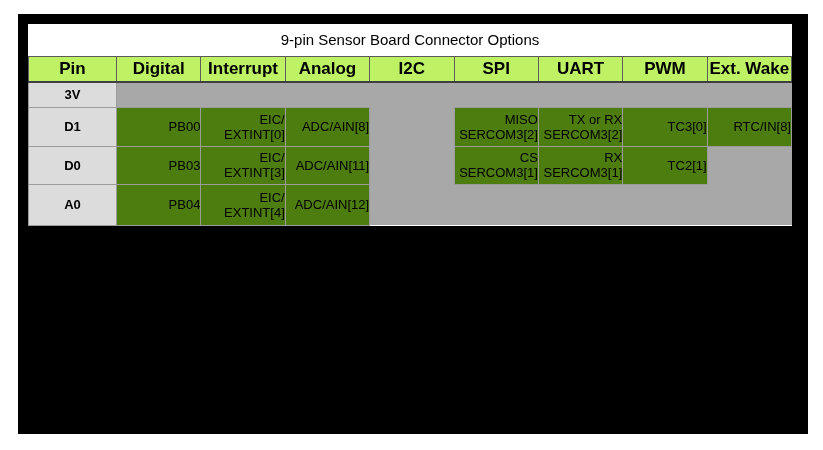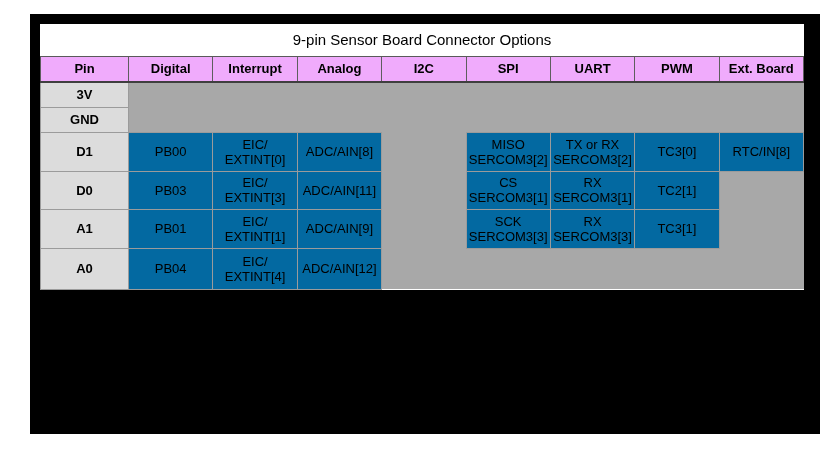--- a/index.html
+++ b/index.html
@@ -10,21 +10,21 @@
   .page {
     position: relative;
     width: 823px;
     height: 450px;
     background: #ffffff;
     font-family: "Liberation Sans", sans-serif;
     overflow: hidden;
   }
   .frame {
     position: absolute;
-    left: 30px;
+    left: 18px;
     top: 14px;
     width: 790px;
     height: 420px;
     background: #000000;
     box-sizing: border-box;
     padding: 10px 16px 22px 10px;
   }
   table.connector {
     border-collapse: collapse;
     table-layout: fixed;
@@ -41,42 +41,43 @@
   tr.title-row { height: 32px; }
   td.title {
     background: #ffffff;
     font-size: 15px;
     font-weight: normal;
     color: #000000;
     border-bottom: 1px solid #5a5a5a;
   }
   tr.header-row { height: 26px; }
   th.col-header {
-    background: #f0abfc;
-    font-size: 13px;
+    background: #bef264;
+    font-size: 17px;
     font-weight: bold;
     color: #000000;
     border: 1px solid #5e5e5e;
     border-top: 1px solid #5a5a5a;
     border-bottom: 2px solid #3f3f3f;
   }
   td.pin-cell {
     background: #dcdcdc;
     font-size: 13px;
     font-weight: bold;
     color: #000000;
     border: 1px solid #9b9b9b;
   }
   td.data-cell {
-    background: #0369a1;
+    background: #4d7c0f;
     font-size: 13px;
     color: #000000;
     border: 1px solid #9b9b9b;
     white-space: pre-line;
     line-height: 15px;
+    text-align: right;
   }
   td.empty-cell {
     background: #a8a8a8;
     border: none;
   }
 </style>
 </head>
 <body>
 
 <div class="page">
@@ -99,37 +100,26 @@
         </tr>
         <tr class="header-row" id="header-row">
             <th class="col-header">Pin</th>
             <th class="col-header">Digital</th>
             <th class="col-header">Interrupt</th>
             <th class="col-header">Analog</th>
             <th class="col-header">I2C</th>
             <th class="col-header">SPI</th>
             <th class="col-header">UART</th>
             <th class="col-header">PWM</th>
-            <th class="col-header">Ext. Board</th>
+            <th class="col-header">Ext. Wake</th>
           </tr>
       </thead>
       <tbody id="table-body">
           <tr style="height: 25px;">
             <td class="pin-cell">3V</td>
-            <td class="empty-cell"></td>
-            <td class="empty-cell"></td>
-            <td class="empty-cell"></td>
-            <td class="empty-cell"></td>
-            <td class="empty-cell"></td>
-            <td class="empty-cell"></td>
-            <td class="empty-cell"></td>
-            <td class="empty-cell"></td>
-          </tr>
-          <tr style="height: 25px;">
-            <td class="pin-cell">GND</td>
             <td class="empty-cell"></td>
             <td class="empty-cell"></td>
             <td class="empty-cell"></td>
             <td class="empty-cell"></td>
             <td class="empty-cell"></td>
             <td class="empty-cell"></td>
             <td class="empty-cell"></td>
             <td class="empty-cell"></td>
           </tr>
           <tr style="height: 39px;">
@@ -153,34 +143,20 @@
 EXTINT[3]</td>
             <td class="data-cell">ADC/AIN[11]</td>
             <td class="empty-cell"></td>
             <td class="data-cell">CS
 SERCOM3[1]</td>
             <td class="data-cell">RX
 SERCOM3[1]</td>
             <td class="data-cell">TC2[1]</td>
             <td class="empty-cell"></td>
           </tr>
-          <tr style="height: 39px;">
-            <td class="pin-cell">A1</td>
-            <td class="data-cell">PB01</td>
-            <td class="data-cell">EIC/
-EXTINT[1]</td>
-            <td class="data-cell">ADC/AIN[9]</td>
-            <td class="empty-cell"></td>
-            <td class="data-cell">SCK
-SERCOM3[3]</td>
-            <td class="data-cell">RX
-SERCOM3[3]</td>
-            <td class="data-cell">TC3[1]</td>
-            <td class="empty-cell"></td>
-          </tr>
           <tr style="height: 41px;">
             <td class="pin-cell">A0</td>
             <td class="data-cell">PB04</td>
             <td class="data-cell">EIC/
 EXTINT[4]</td>
             <td class="data-cell">ADC/AIN[12]</td>
             <td class="empty-cell"></td>
             <td class="empty-cell"></td>
             <td class="empty-cell"></td>
             <td class="empty-cell"></td>

